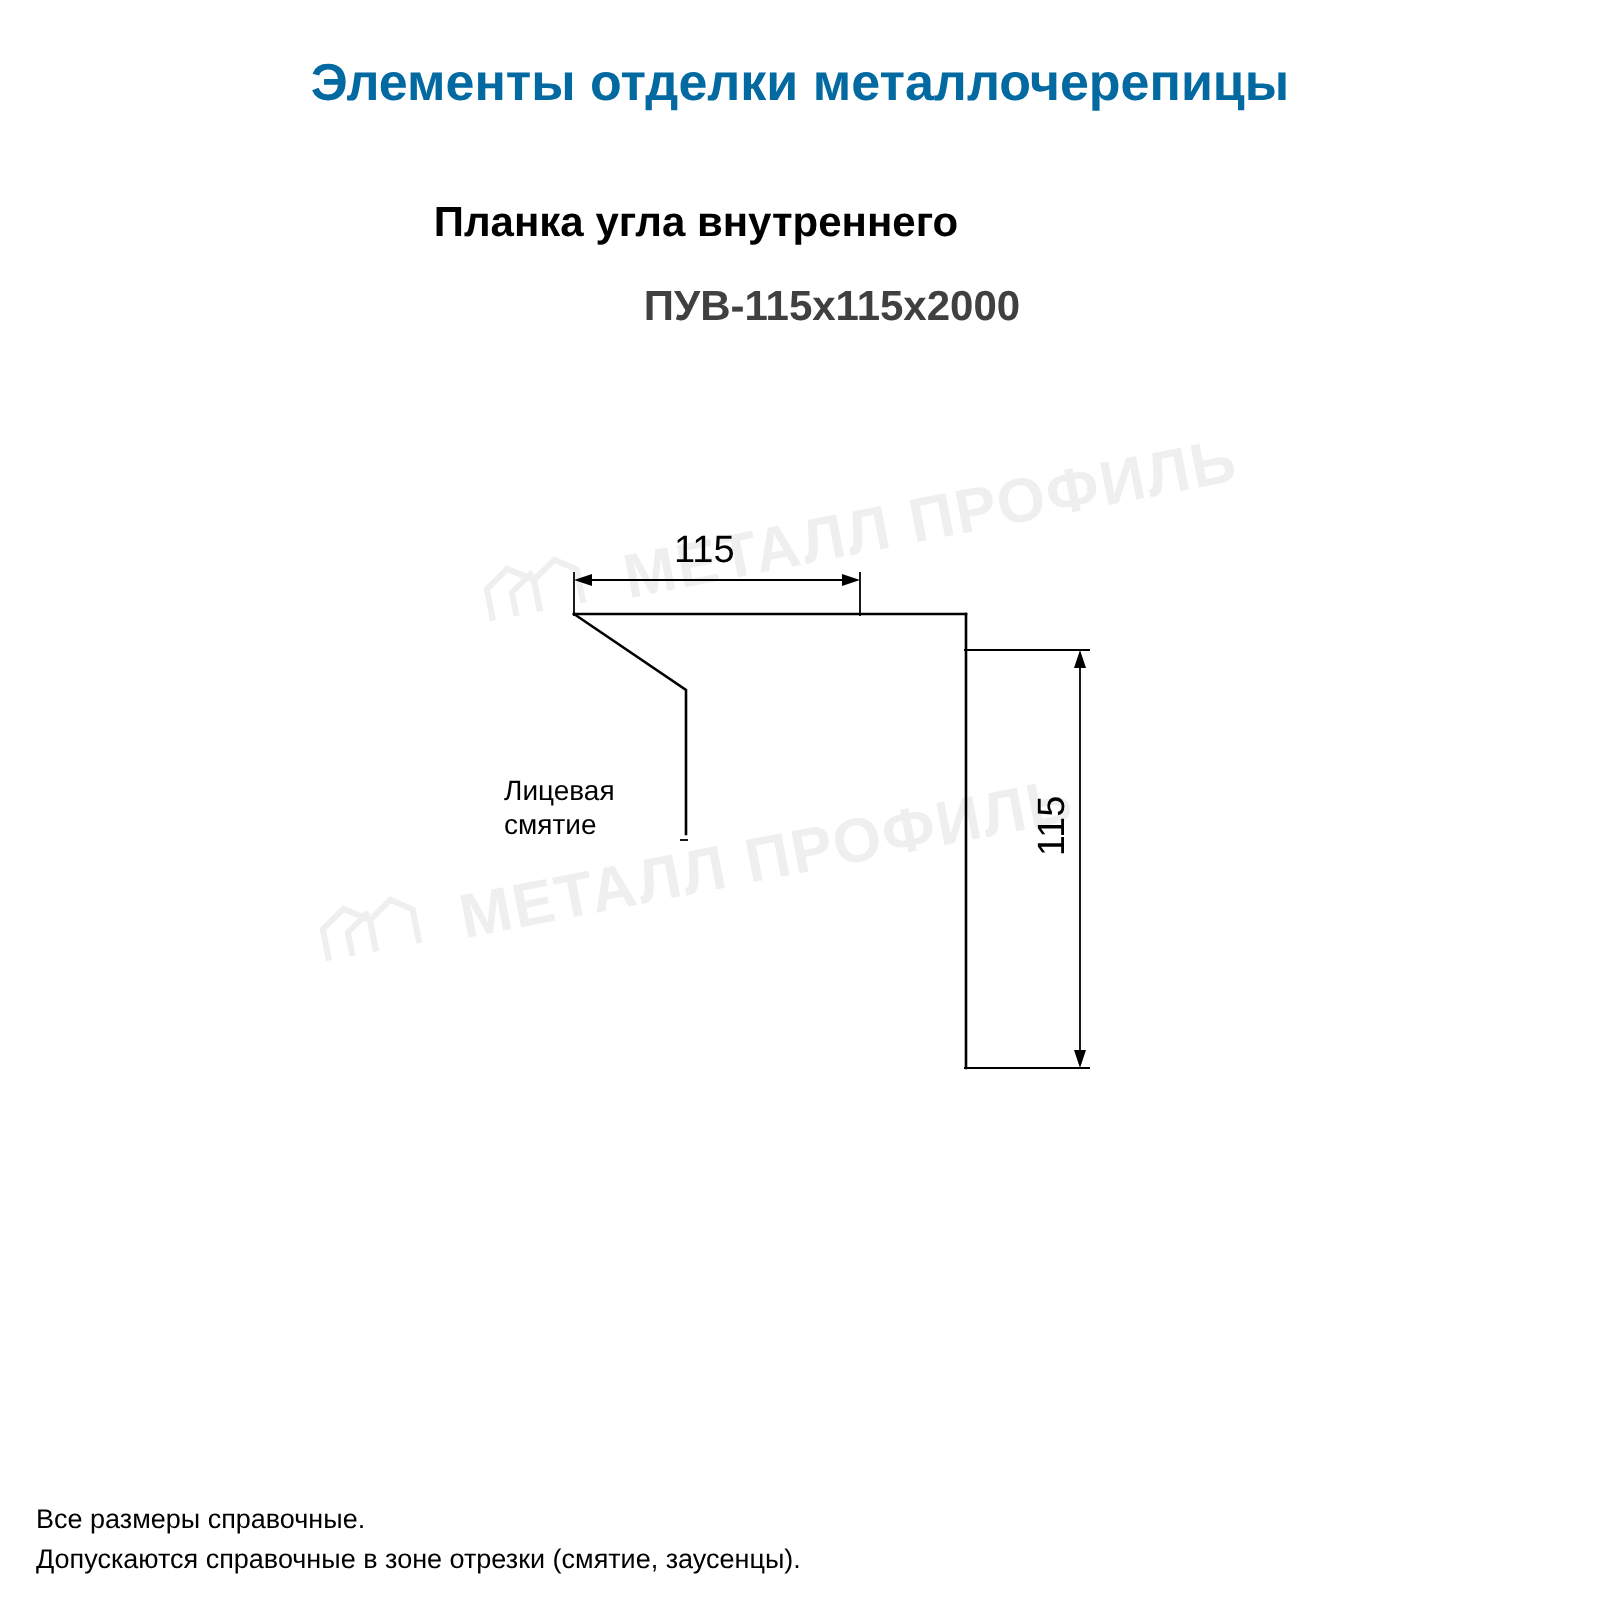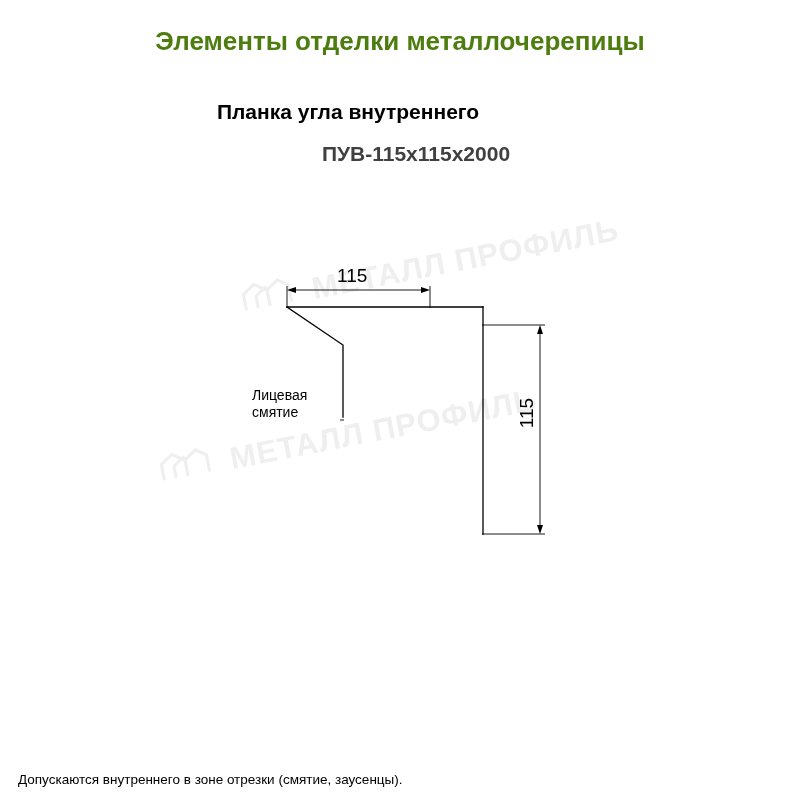--- a/index.html
+++ b/index.html
@@ -24,21 +24,21 @@
   
   .title-main {
     position: absolute;
     top: 26px;
     left: 0;
     width: 800px;
     text-align: center;
     font-size: 26px;
     font-weight: bold;
     letter-spacing: 0px;
-    color: #4d7c0f;
+    color: #0369a1;
   }
   .title-sub1 {
     position: absolute;
     top: 100px;
     left: 0;
     width: 696px;
     text-align: center;
     font-size: 21px;
     font-weight: bold;
     color: #000000;
@@ -200,16 +200,17 @@
 
   <div class="dim-label dim-top">115</div>
   <div class="dim-label dim-right">115</div>
 
   <div class="face-label">
     <div>Лицевая</div>
     <div>смятие</div>
   </div>
 
   <div class="footer">
-    <div>Допускаются внутреннего в зоне отрезки (смятие, заусенцы).</div>
+    <div>Все размеры справочные.</div>
+    <div>Допускаются справочные в зоне отрезки (смятие, заусенцы).</div>
   </div>
 
 </div>
 
 </body></html>

